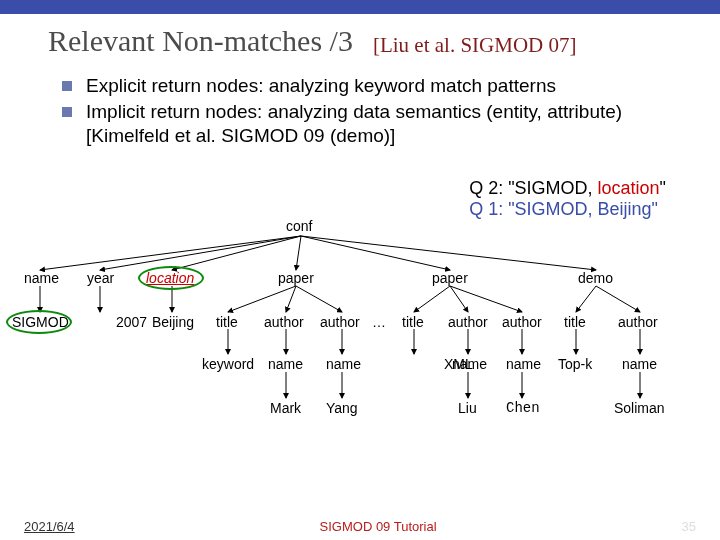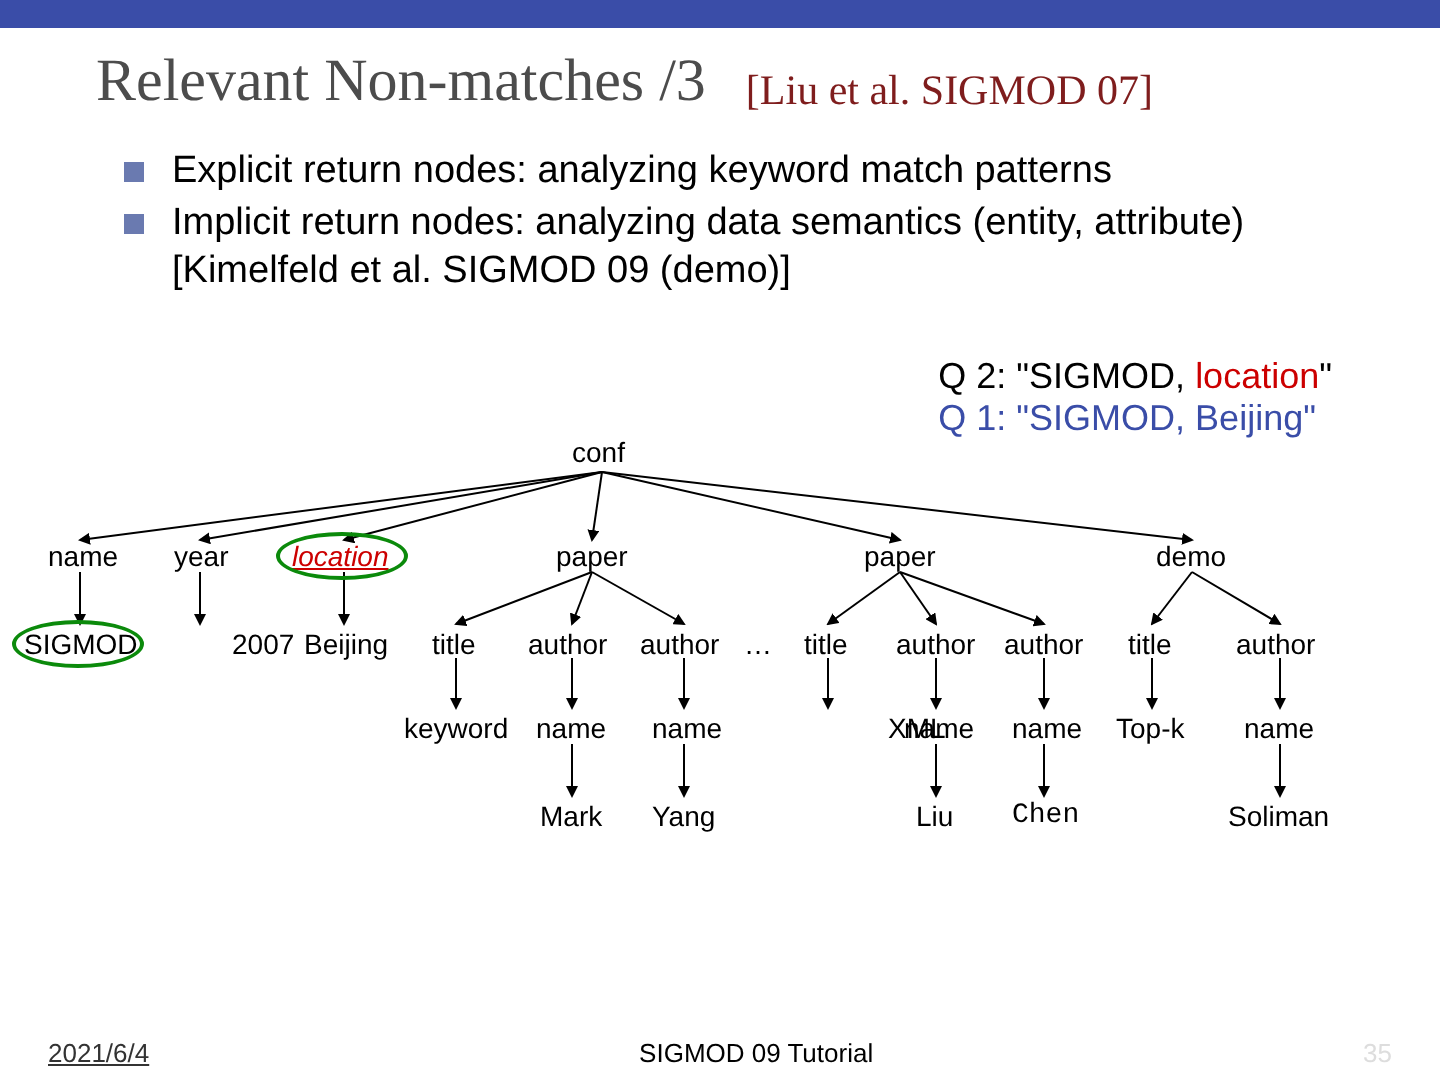--- a/index.html
+++ b/index.html
@@ -101,21 +101,21 @@
     position: absolute;
     bottom: 6px;
     left: 0;
     width: 100%;
     display: flex;
     justify-content: space-between;
     padding: 0 24px;
     font-size: 13px;
   }
   .date { color: #333; text-decoration: underline; }
-  .ftitle { color: #000000; }
+  .ftitle { color: #b91c1c; }
   .pagenum { color: #ddd; }
   .location-node { color: #c00; font-style: italic; text-decoration: underline; }
 </style>
 </head>
 <body>
 
 <div class="topbar"></div>
 
 <div class="title-row">
   <span class="title">Relevant Non-matches /3</span>

